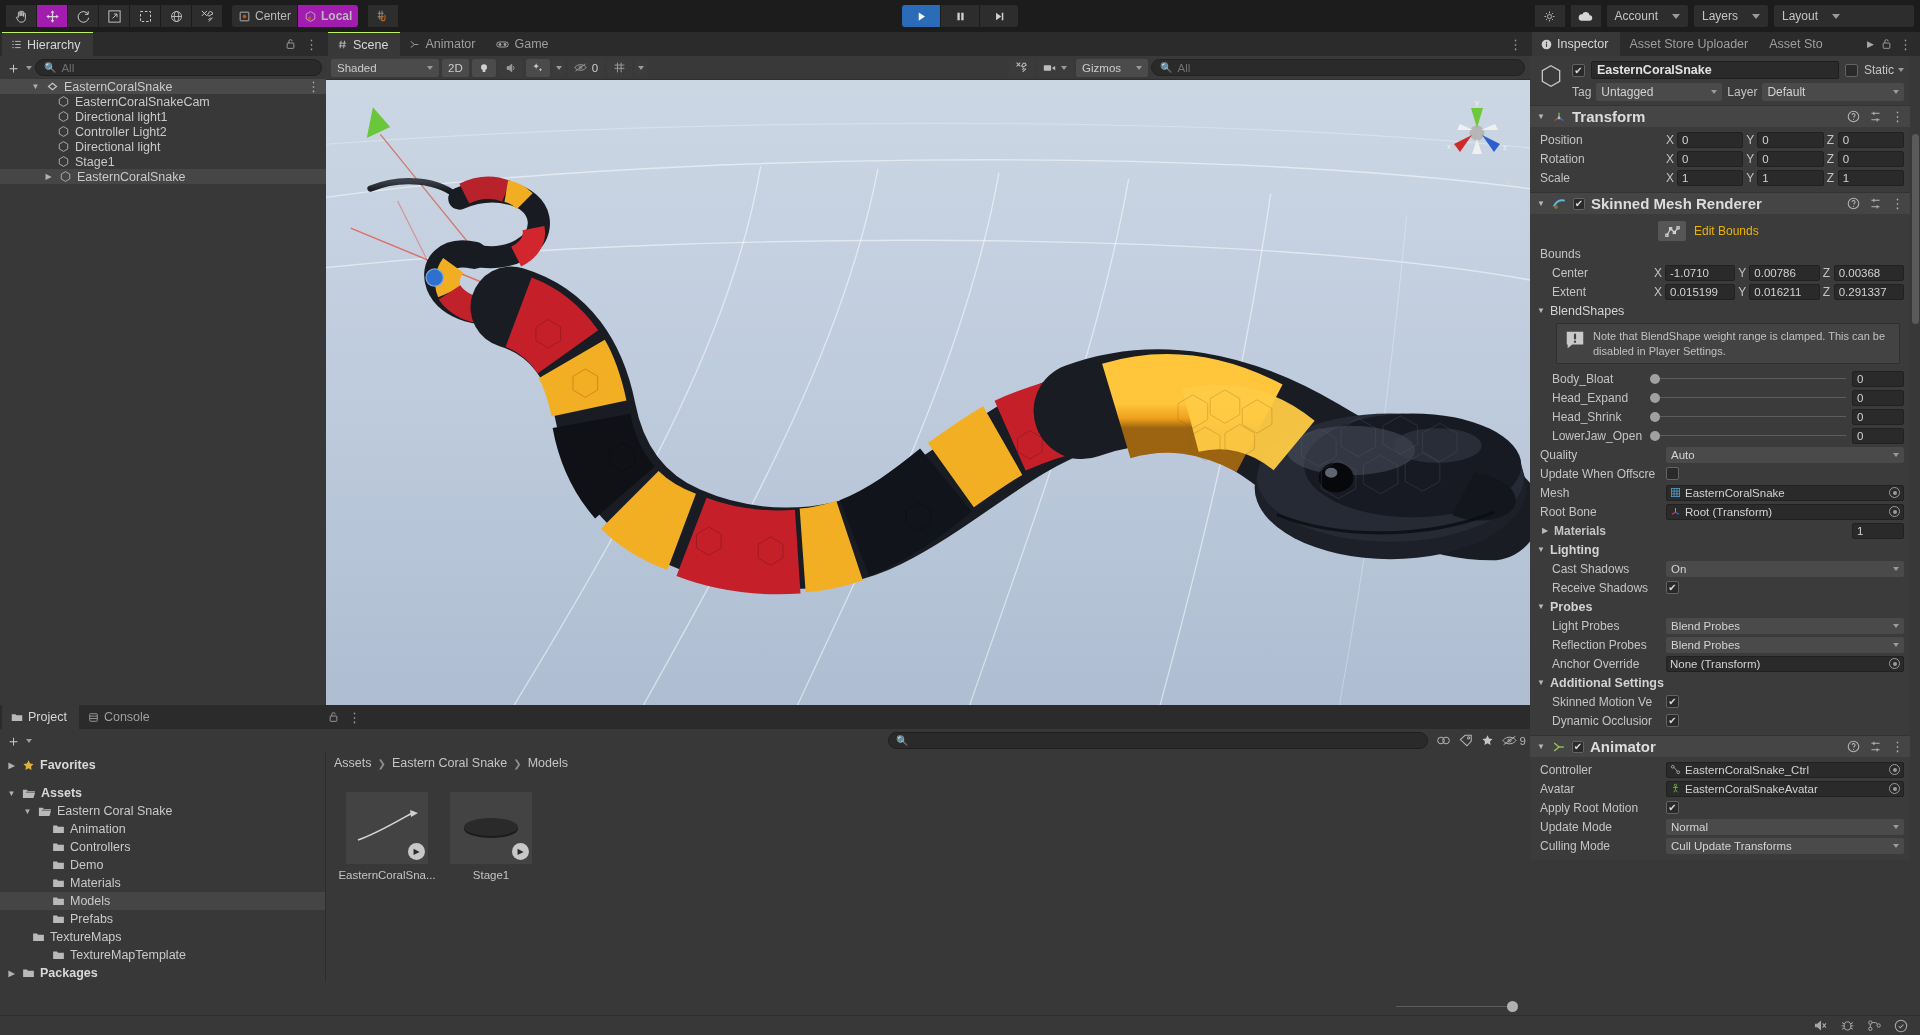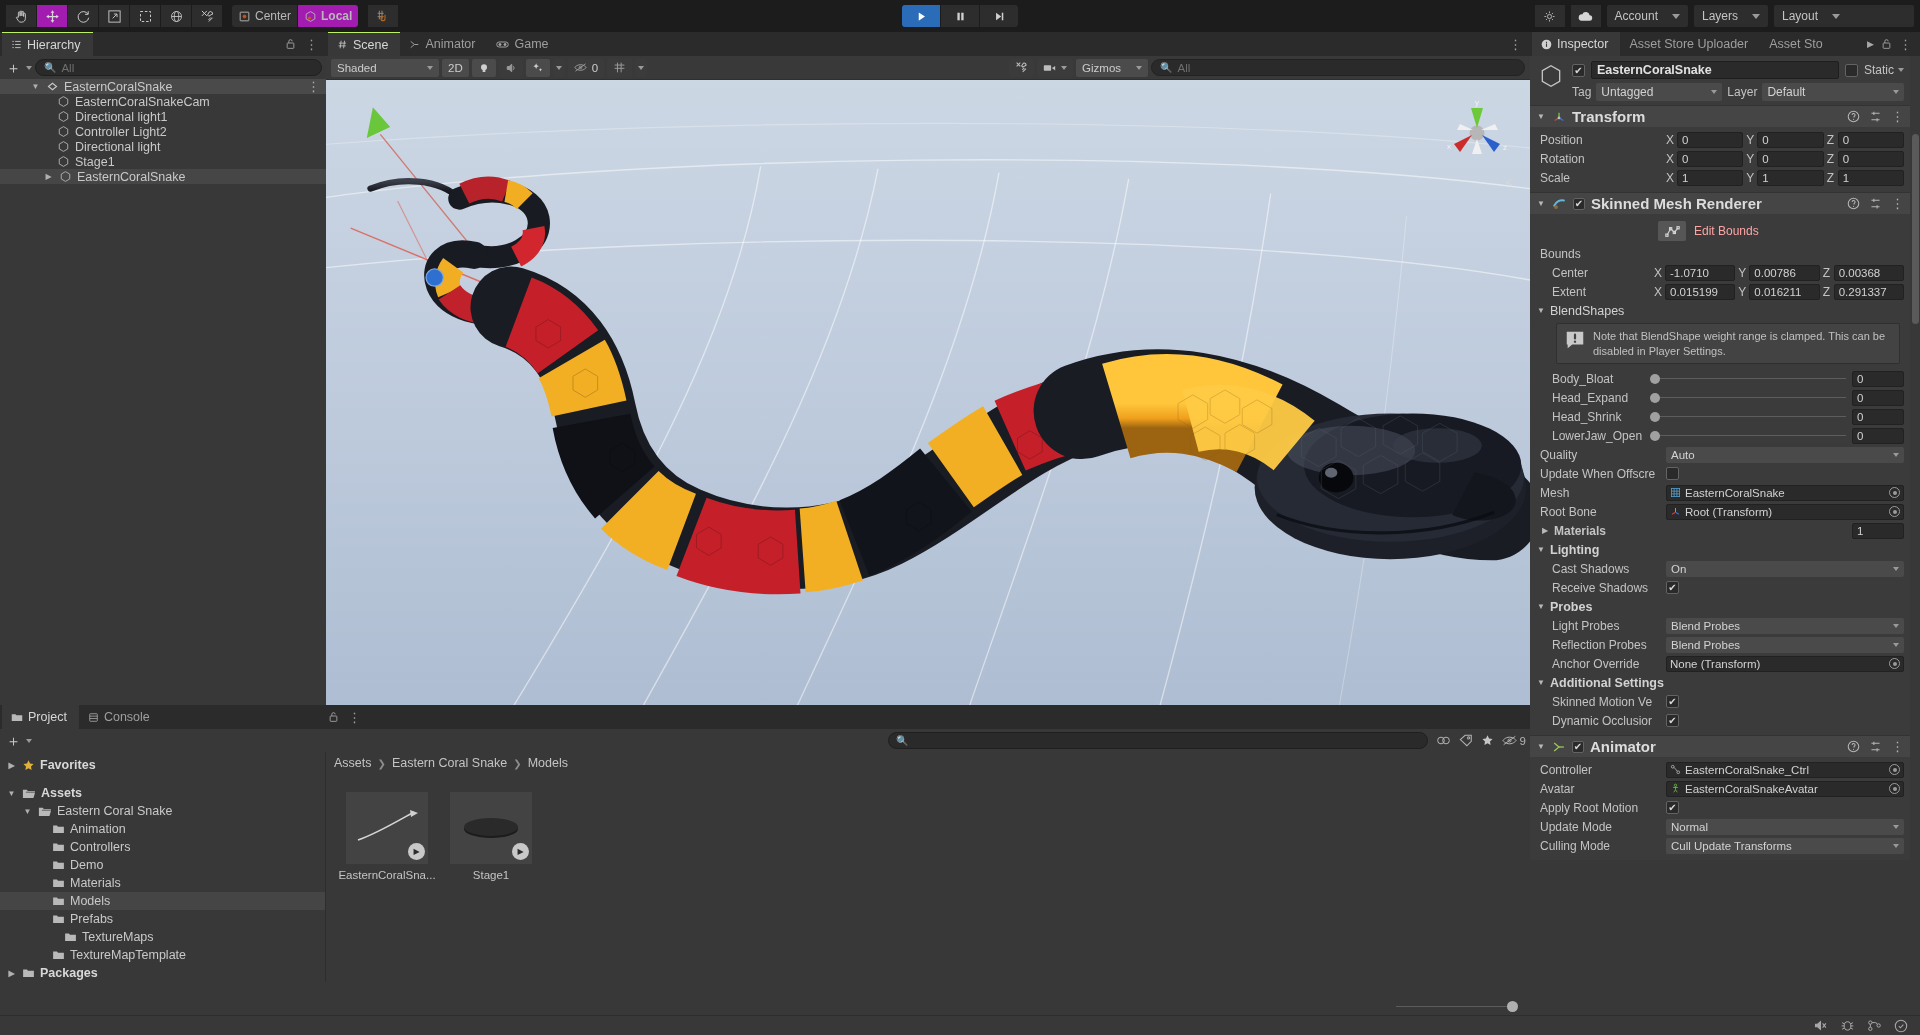--- a/index.html
+++ b/index.html
@@ -501,21 +501,21 @@
             <span>Models</span>
           </div>
           <div class="p-row" style="padding-left:52px">
             <span class="icon">
                 <svg width="13" height="10" viewBox="0 0 16 13" fill="#b9b9b9">
                   <path d="M1 2h5l1.3 1.6H15v8H1z"></path>
                 </svg>
               </span>
             <span>Prefabs</span>
           </div>
-          <div class="p-row" style="padding-left:64px">
+          <div class="p-row" style="padding-left:32px">
             <span class="icon">
                 <svg width="13" height="10" viewBox="0 0 16 13" fill="#b9b9b9">
                   <path d="M1 2h5l1.3 1.6H15v8H1z"></path>
                 </svg>
               </span>
             <span>TextureMaps</span>
           </div>
           <div class="p-row" style="padding-left:52px">
             <span class="icon">
                 <svg width="13" height="10" viewBox="0 0 16 13" fill="#b9b9b9">
@@ -1056,21 +1056,21 @@
             <div class="editbounds">
               <div class="eb-btn">
                 <svg width="15" height="13" viewBox="0 0 16 14" fill="none" stroke="#d4d4d4" stroke-width="1.2">
                     <path d="M2 11l4-7 4 4 4-5"></path>
                     <rect x="0.8" y="9.8" width="2.4" height="2.4"></rect>
                     <rect x="4.8" y="2.8" width="2.4" height="2.4"></rect>
                     <rect x="8.8" y="6.8" width="2.4" height="2.4"></rect>
                     <rect x="12.8" y="1.8" width="2.4" height="2.4"></rect>
                   </svg>
               </div>
-              <span style="font-size:12px; color:#fca5a5">Edit Bounds</span>
+              <span style="font-size:12px; color:#eab308">Edit Bounds</span>
             </div>
             <div class="section-lbl">Bounds</div>
             <div class="row">
               <span class="lbl ind" style="width:110px">Center</span>
               <div class="xyz">
                 <div class="axis">
                     <span class="ax">X</span>
                     <span class="inp">-1.0710</span>
                   </div>
                 <div class="axis">

